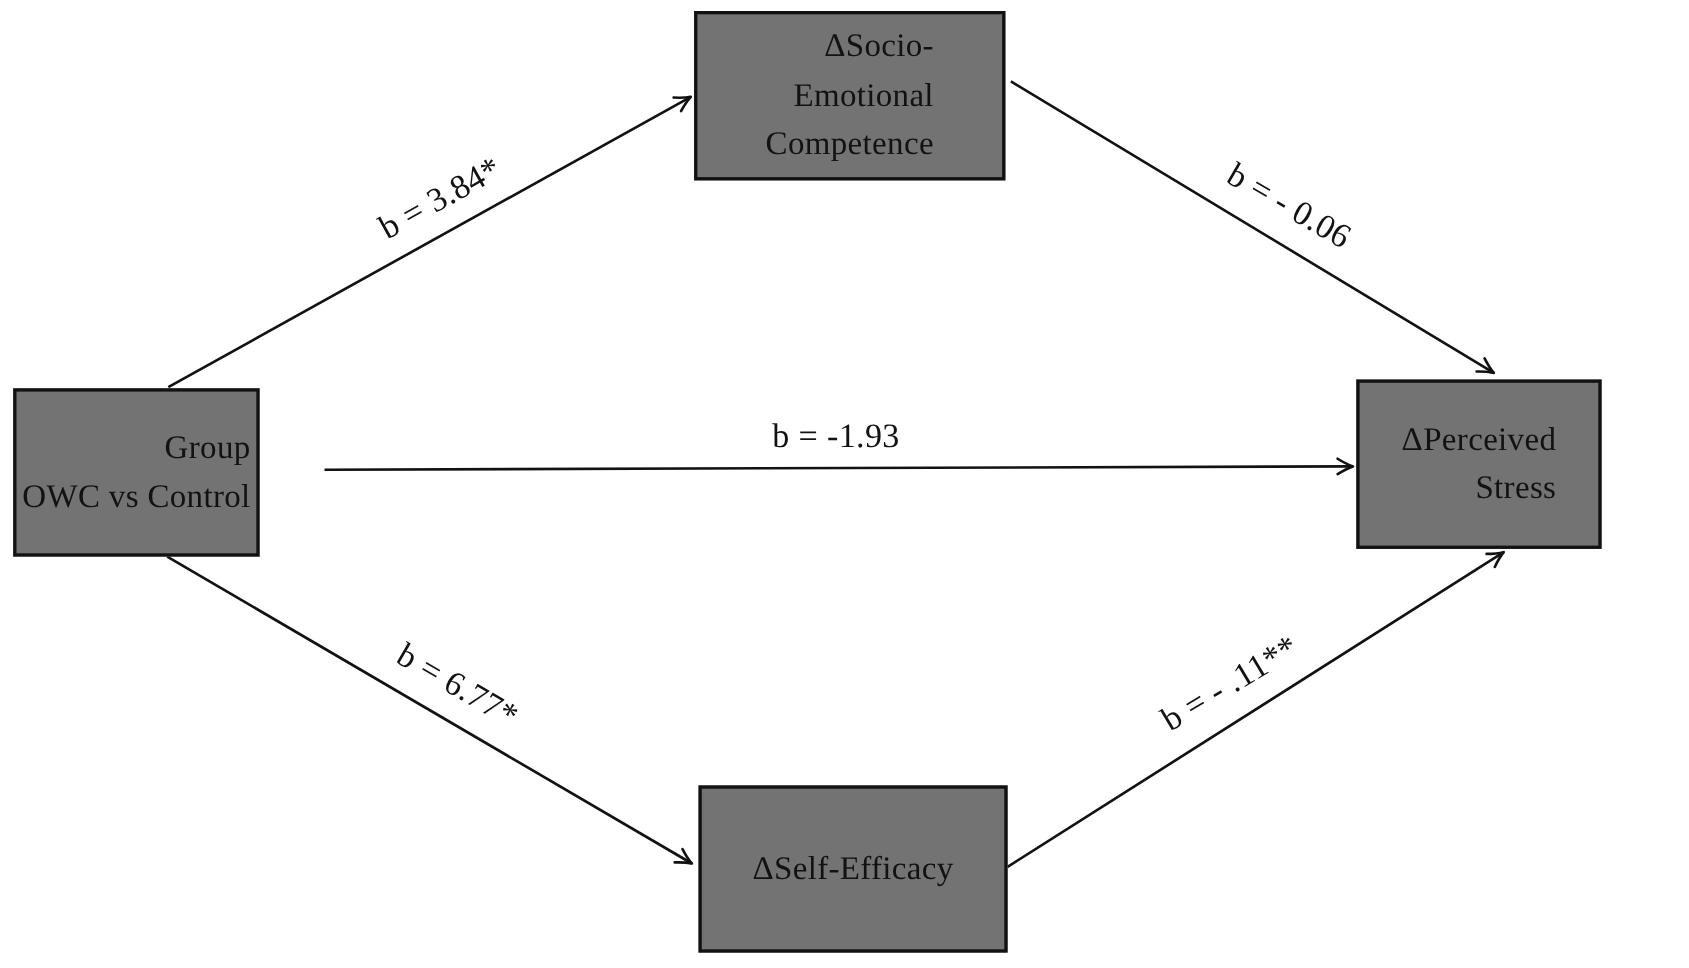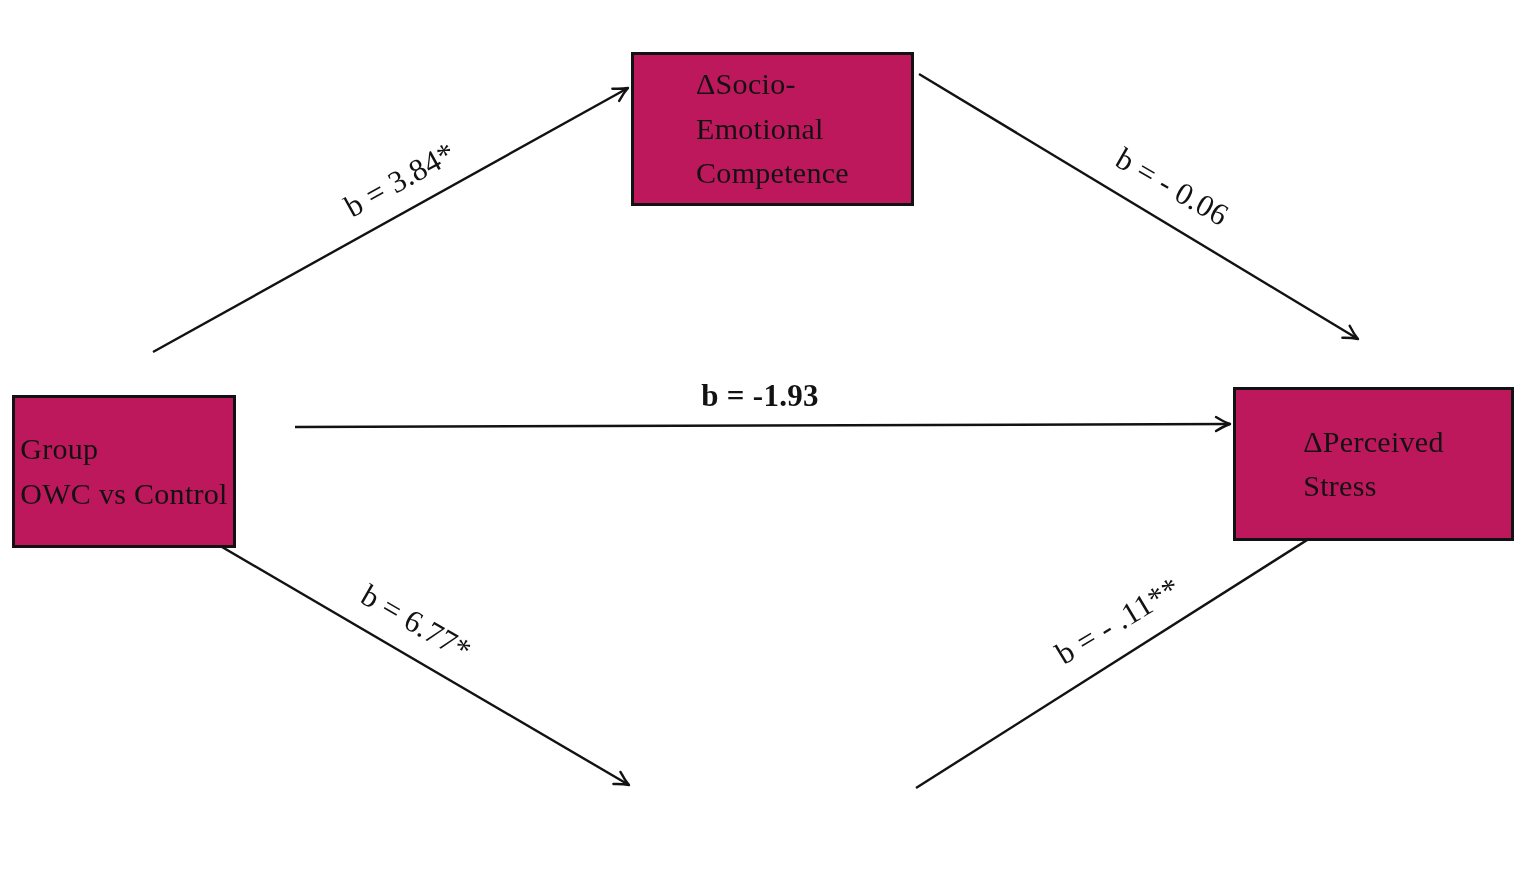--- a/index.html
+++ b/index.html
@@ -13,48 +13,47 @@
     overflow: hidden;
   }
   .arrows {
     position: absolute;
     left: 0; top: 0;
     width: 1535px; height: 880px;
   }
   .node {
     position: absolute;
     border: 3px solid #121212;
-    background: #be185d;
+    background: #737373;
     display: flex;
     align-items: center;
     justify-content: center;
-    text-align: left;
+    text-align: right;
     box-sizing: border-box;
-    margin-top: 42px;
   }
   .node .node-label {
     white-space: pre-line;
     font-size: 30px;
     line-height: 1.48;
     letter-spacing: 0.3px;
   }
   .node-group         { left: 12px;   top: 353px; width: 224px; height: 153px; }
   .node-sec           { left: 631px;  top: 10px;  width: 283px; height: 154px; }
-  .node-stress        { left: 1233px; top: 345px; width: 281px; height: 154px; }
+  .node-stress        { left: 1233px; top: 345px; width: 223px; height: 154px; }
   .node-self-efficacy { left: 635px;  top: 714px; width: 281px; height: 152px; }
   .edge-label {
     position: absolute;
     font-size: 31px;
     letter-spacing: 0.3px;
     white-space: nowrap;
     transform-origin: center center;
   }
   .label-a1 { left: 400px;  top: 180px; transform: translate(-50%,-50%) rotate(-29deg); }
   .label-b1 { left: 1172px; top: 187px; transform: translate(-50%,-50%) rotate(30deg); }
-  .label-c  { left: 760px;  top: 396px; transform: translate(-50%,-50%); font-weight: bold; }
+  .label-c  { left: 760px;  top: 396px; transform: translate(-50%,-50%); }
   .label-a2 { left: 416px;  top: 623px; transform: translate(-50%,-50%) rotate(30deg); }
   .label-b2 { left: 1118px; top: 621px; transform: translate(-50%,-50%) rotate(-31deg); }
 </style>
 </head>
 <body>
 
 <div class="canvas">
 
   <svg class="arrows" viewBox="0 0 1535 880" xmlns="http://www.w3.org/2000/svg">
     <defs>
@@ -78,20 +77,23 @@
     <span class="node-label">ΔSocio-
 Emotional
 Competence</span>
   </div>
 
   <div class="node node-stress">
     <span class="node-label">ΔPerceived
 Stress</span>
   </div>
 
+  <div class="node node-self-efficacy">
+    <span class="node-label">ΔSelf-Efficacy</span>
+  </div>
 
   <div class="edge-label label-a1">b = 3.84*</div>
 
   <div class="edge-label label-b1">b = - 0.06</div>
 
   <div class="edge-label label-c">b = -1.93</div>
 
   <div class="edge-label label-a2">b = 6.77*</div>
 
   <div class="edge-label label-b2">b = - .11**</div>

